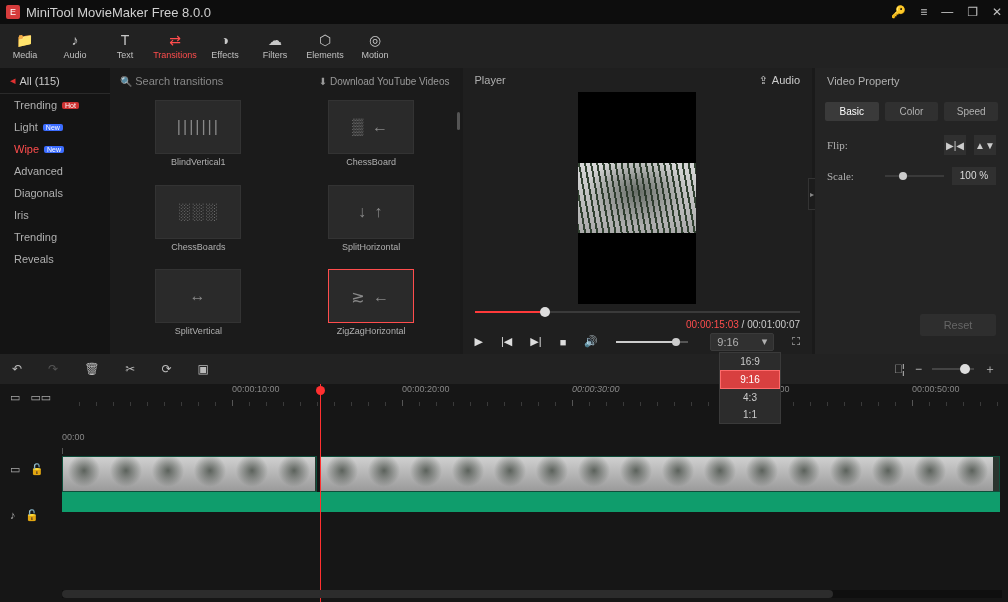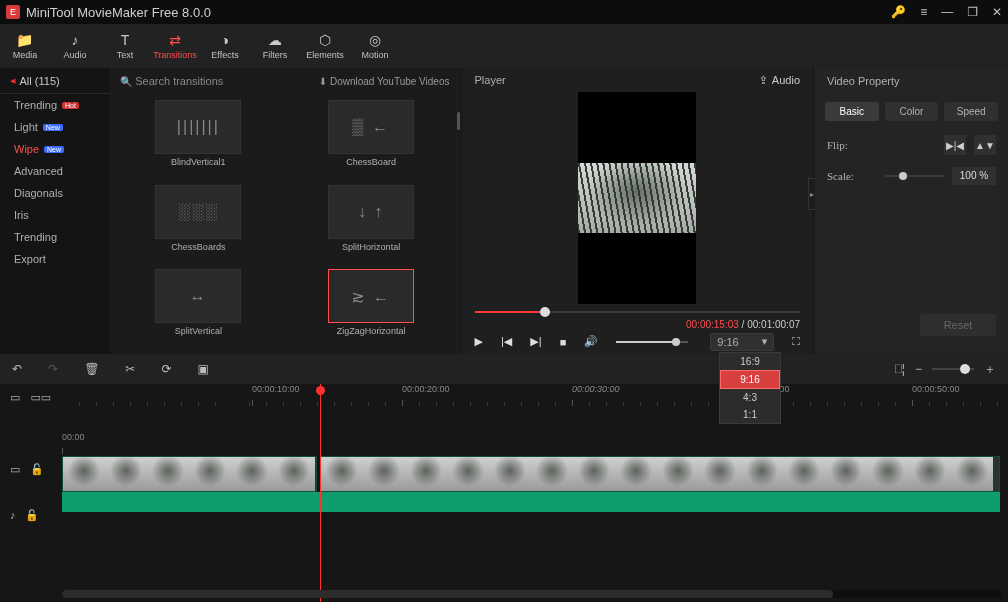--- a/index.html
+++ b/index.html
@@ -179,21 +179,21 @@
         <div class="sidebar-item">
           <span>Diagonals</span>
         </div>
         <div class="sidebar-item">
           <span>Iris</span>
         </div>
         <div class="sidebar-item">
           <span>Trending</span>
         </div>
         <div class="sidebar-item">
-          <span>Export</span>
+          <span>Reveals</span>
         </div>
       </div>
   </div>
 
   <div class="gallery">
     <div class="gallery-header">
       <div class="search">Search transitions</div>
       <div class="dl">⬇ <span>Download YouTube Videos</span></div>
     </div>
     <div class="gallery-grid" id="gallery-mount">
@@ -333,21 +333,21 @@
           <span class="tick" style="left: 0px; margin-top: 48px;">00:00</span>
           <span class="minor" style="left: 17px;"></span>
           <span class="minor" style="left: 34px;"></span>
           <span class="minor" style="left: 51px;"></span>
           <span class="minor" style="left: 68px;"></span>
           <span class="minor" style="left: 85px;"></span>
           <span class="minor" style="left: 102px;"></span>
           <span class="minor" style="left: 119px;"></span>
           <span class="minor" style="left: 136px;"></span>
           <span class="minor" style="left: 153px;"></span>
-          <span class="tick" style="left: 170px; margin-left: 20px;">00:00:10:00</span>
+          <span class="tick" style="left: 170px;">00:00:10:00</span>
           <span class="minor" style="left: 187px;"></span>
           <span class="minor" style="left: 204px;"></span>
           <span class="minor" style="left: 221px;"></span>
           <span class="minor" style="left: 238px;"></span>
           <span class="minor" style="left: 255px;"></span>
           <span class="minor" style="left: 272px;"></span>
           <span class="minor" style="left: 289px;"></span>
           <span class="minor" style="left: 306px;"></span>
           <span class="minor" style="left: 323px;"></span>
           <span class="tick" style="left: 340px;">00:00:20:00</span>

